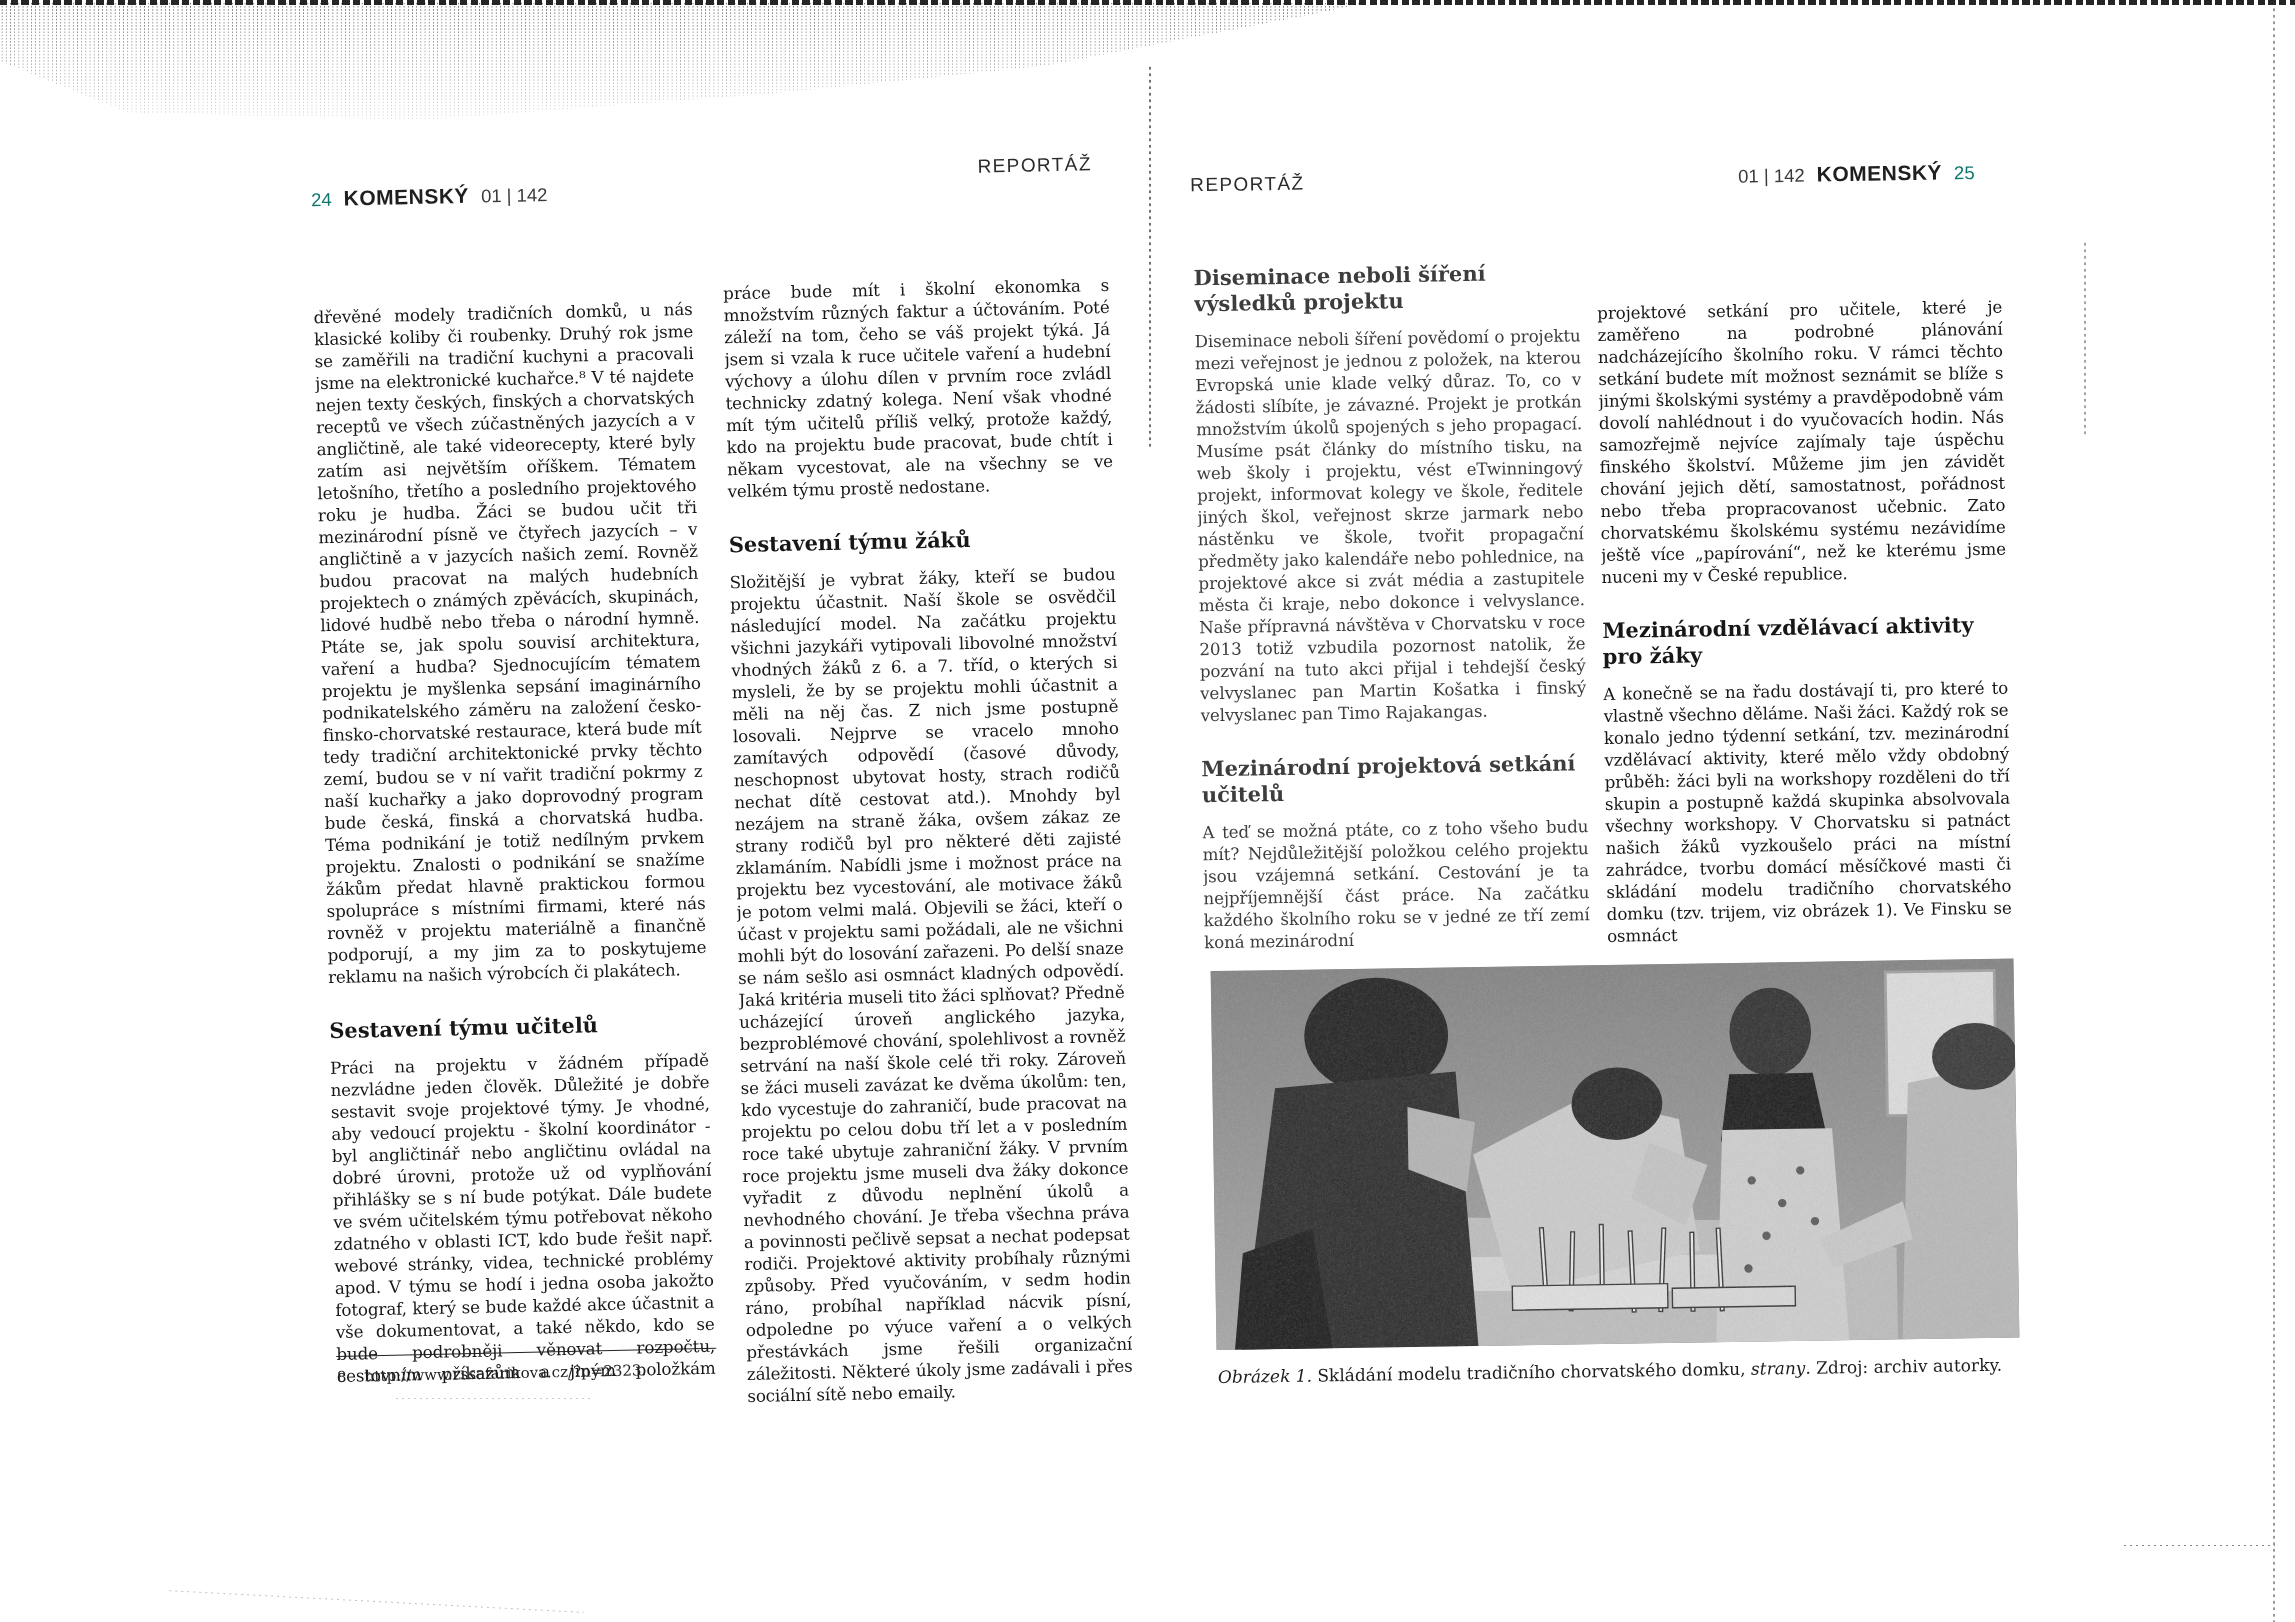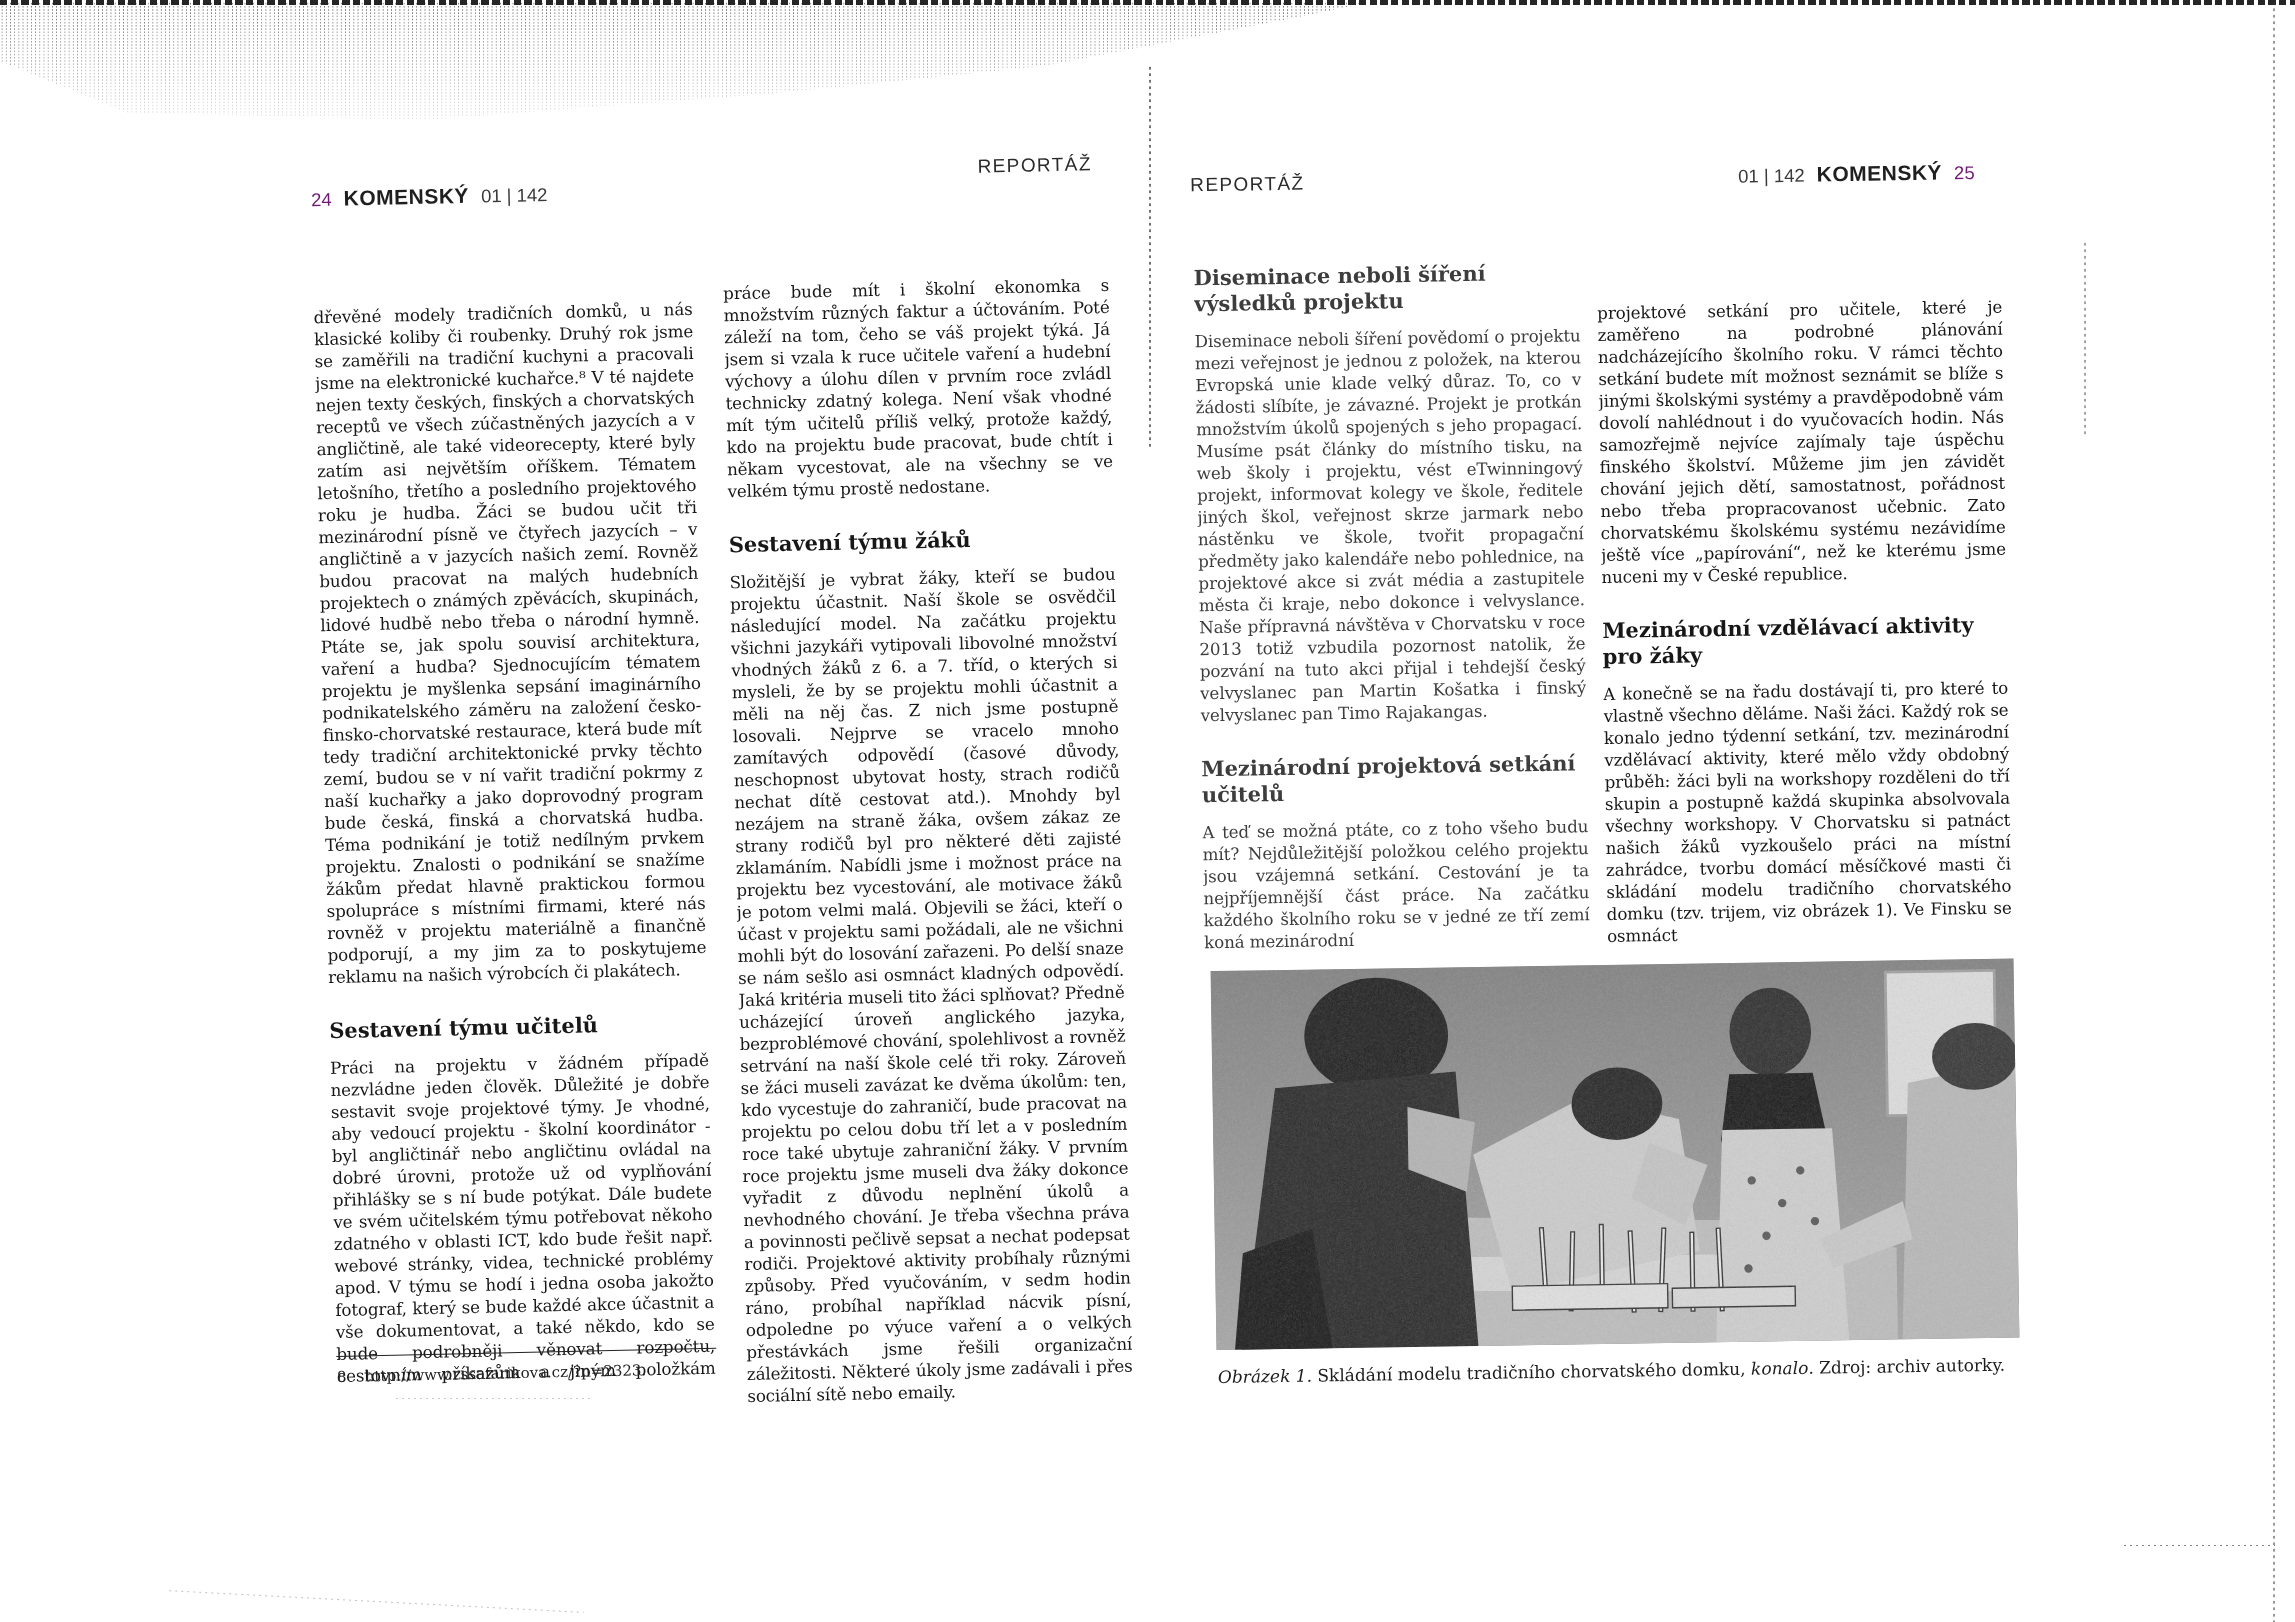--- a/index.html
+++ b/index.html
@@ -38,21 +38,21 @@
   #bottom-dots{left:167px;top:1600px;width:417px;opacity:.3;transform:rotate(3deg);}
   
   .page{position:absolute;top:0;height:1623px;}
   #page-left{left:0;width:1158px;transform:rotate(-1.25deg);transform-origin:649px 788px;}
   #page-right{left:1158px;width:1137px;transform:rotate(-0.9deg);transform-origin:440px 741px;}
   
   .runhead{position:absolute;display:flex;align-items:baseline;gap:12px;
     font-family:"Liberation Sans", sans-serif;font-size:18.5px;color:#1f1f1f;}
   .runhead .brand{font-weight:bold;font-size:21px;letter-spacing:0.5px;}
   .runhead .issue{color:#3a3a3a;}
-  .runhead .pnum{color:#701a75;text-align:right;}
+  .runhead .pnum{color:#0f766e;text-align:right;}
   .section-label{position:absolute;font-family:"Liberation Sans", sans-serif;
     font-size:19px;letter-spacing:1.4px;color:#2b2b2b;}
   
   .col{position:absolute;overflow:hidden;text-align:justify;}
   .col p{margin:0;font-size:16.7px;line-height:22px;letter-spacing:-0.1px;}
   .col h2{font-size:21px;line-height:26px;margin:30px 0 13px 0;font-weight:bold;
     text-align:left;letter-spacing:0;}
   .h-first{margin-top:0 !important;}
   .ink-dark{color:#171717;}
   .ink-light{color:#3d3d3d;}
@@ -193,16 +193,16 @@
         <rect x="1025" y="580" width="8" height="170"></rect>
         <rect x="1085" y="572" width="8" height="178" transform="rotate(-2 1089 661)"></rect>
         <rect x="640" y="690" width="335" height="52" fill="#e2e2e2"></rect>
         <rect x="985" y="700" width="265" height="42" fill="#dadada"></rect>
       </g>
       <rect x="0" y="0" width="1732" height="818" filter="url(#grainF)" opacity="0.3"></rect>
     </svg>
   </div>
 
   <div id="fig-caption">
-    <span class="ital">Obrázek 1.</span><span> Skládání modelu tradičního chorvatského domku, </span><span class="ital">konalo</span><span>. Zdroj: archiv autorky.</span>
+    <span class="ital">Obrázek 1.</span><span> Skládání modelu tradičního chorvatského domku, </span><span class="ital">strany</span><span>. Zdroj: archiv autorky.</span>
   </div>
 </div>
 
 
 </body></html>

